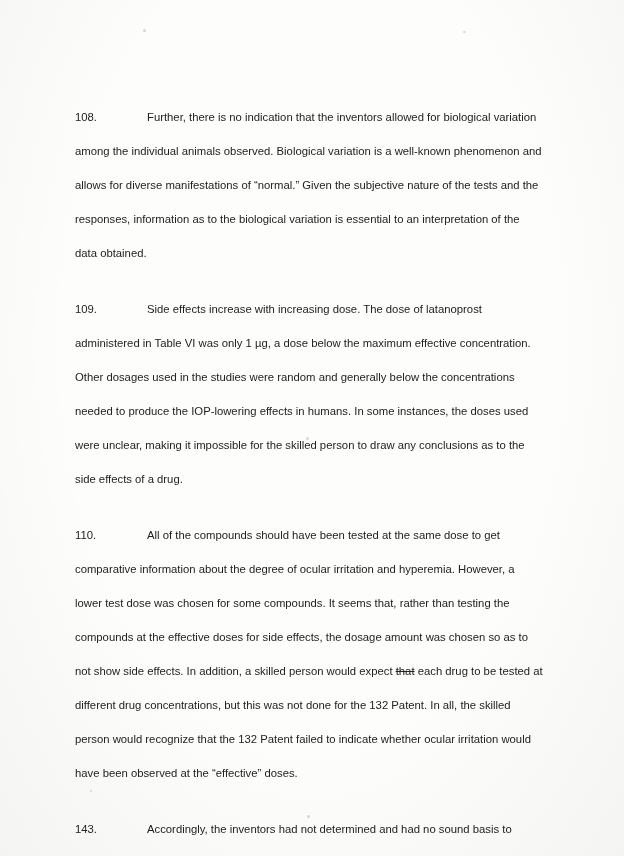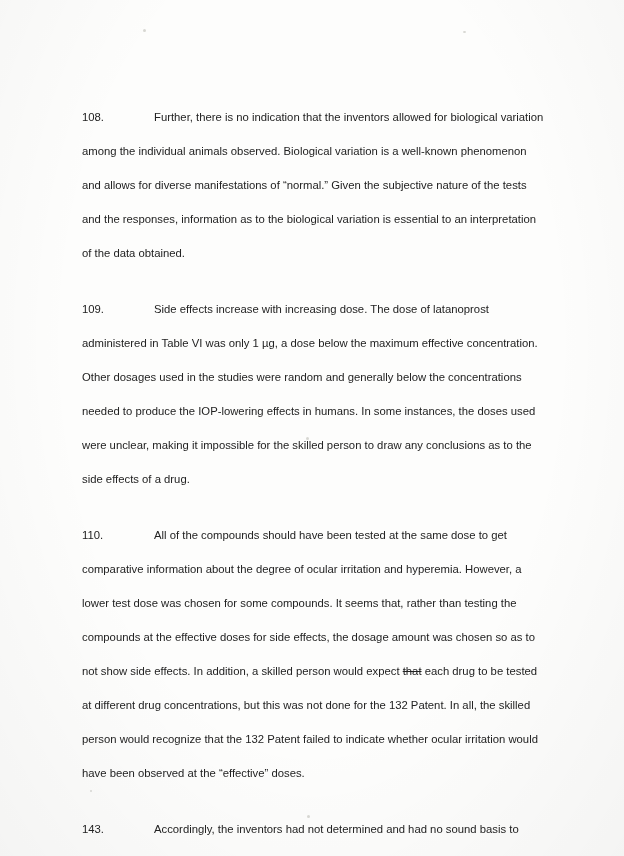--- a/index.html
+++ b/index.html
@@ -39,21 +39,21 @@
     letter-spacing: 0.5px;
     color: #2b2b2b;
   }
   .body-text {
     position: absolute;
     top: 100px;
     left: 70px;
     width: 474px;
   }
   .para {
-    margin: 0 0 22px 12px;
+    margin: 0 0 22px 5px;
     font-size: 11.3px;
     line-height: 34px;
     text-align: left;
     color: #222222;
   }
   .para:last-child {
     margin-bottom: 0;
   }
   .num {
     display: inline-block;

